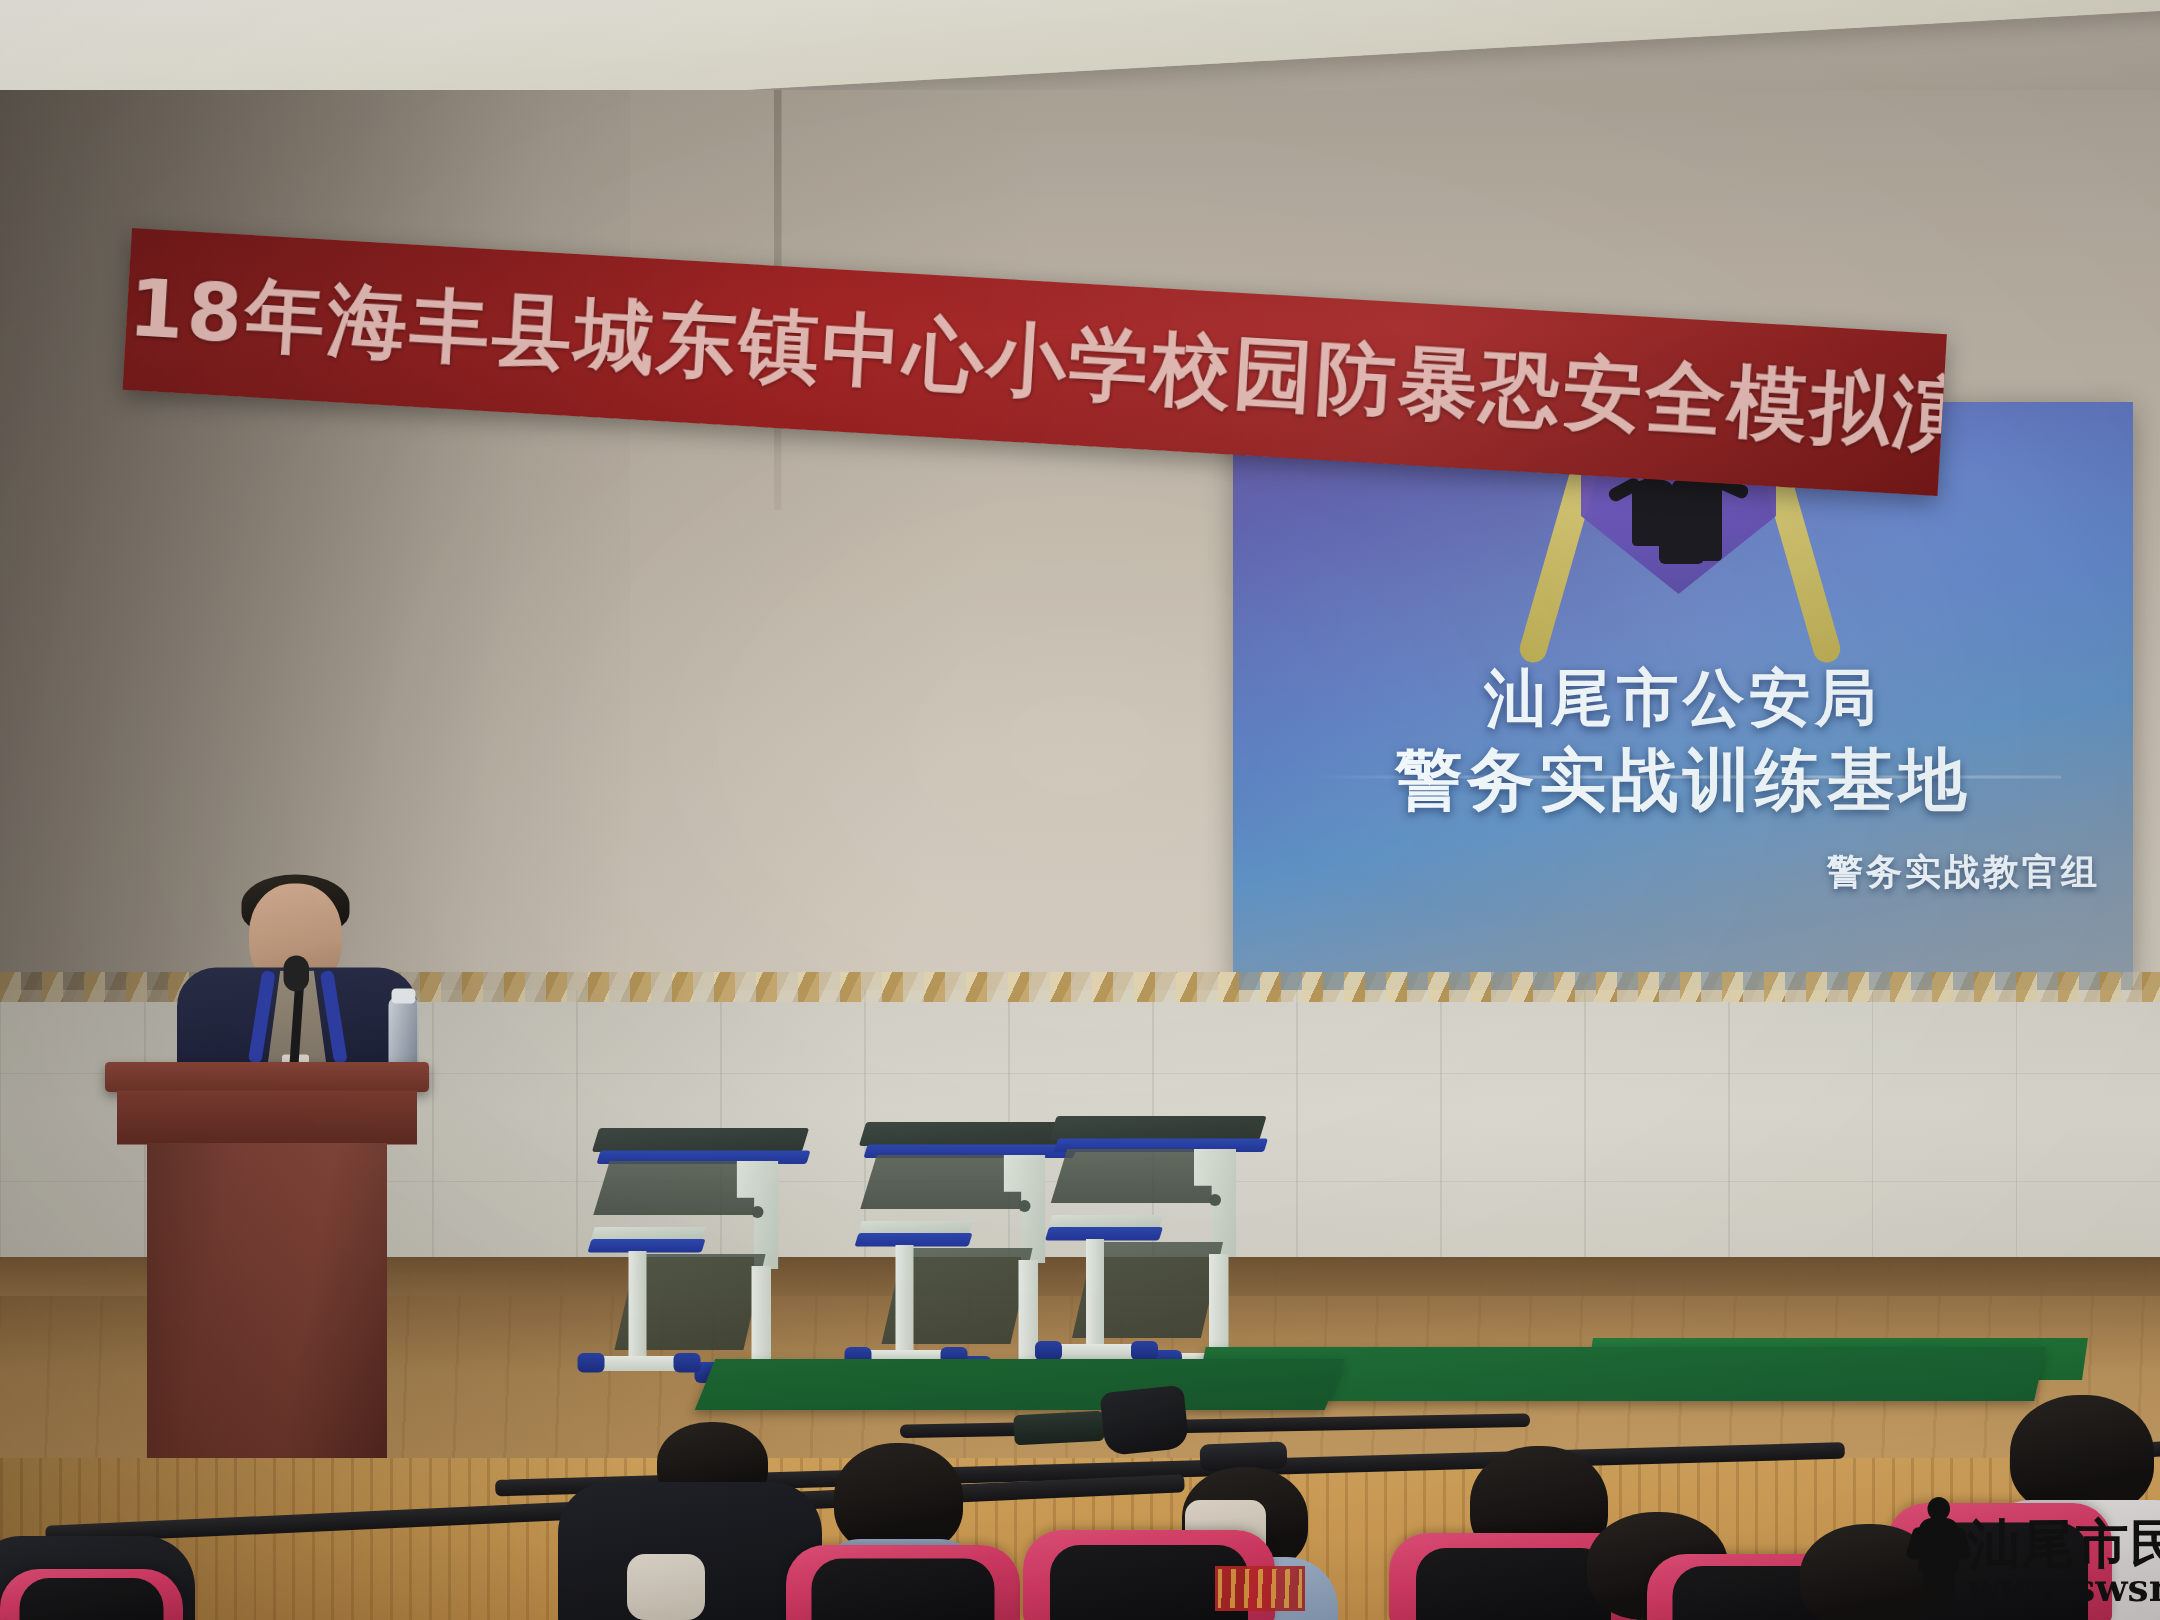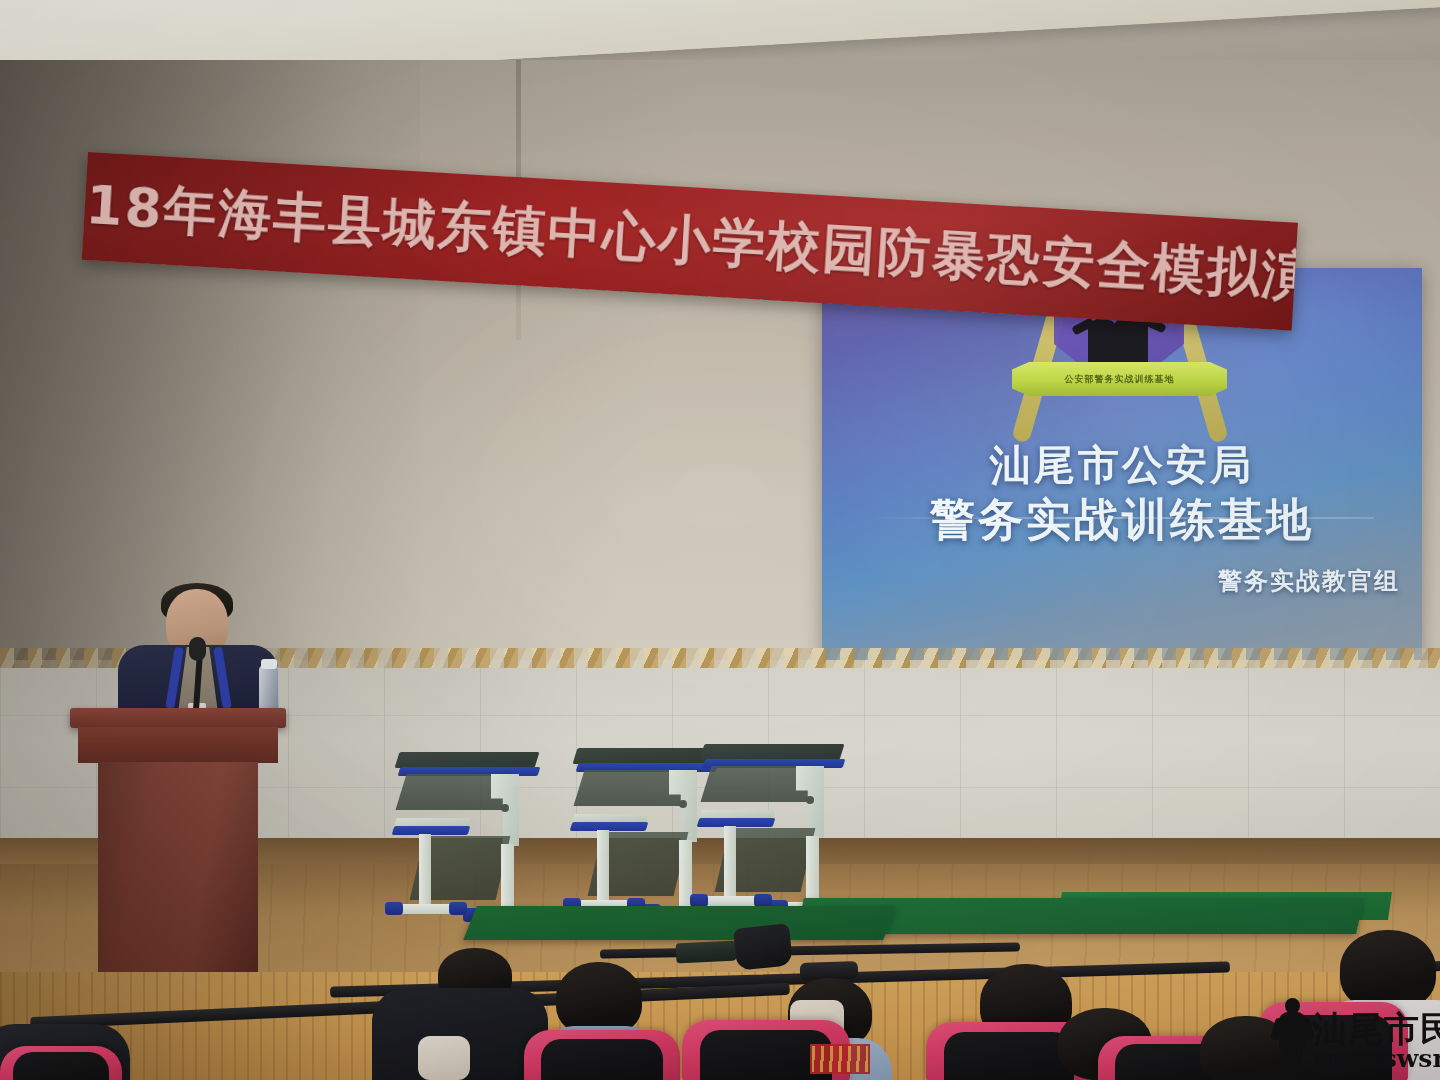--- a/index.html
+++ b/index.html
@@ -448,23 +448,20 @@
         <div class="officer" style="left:10px;top:2px;width:28px;height:11px;border-radius:6px 6px 2px 2px;"></div>
         <div class="officer" style="left:12px;top:24px;width:28px;height:44px;border-radius:8px 8px 3px 3px;"></div>
         <div class="officer" style="left:-4px;top:26px;width:22px;height:9px;transform:rotate(-28deg);"></div>
         <div class="officer" style="left:46px;top:4px;width:21px;height:21px;border-radius:50%;"></div>
         <div class="officer" style="left:40px;top:0px;width:30px;height:11px;border-radius:6px 6px 2px 2px;"></div>
         <div class="officer" style="left:38px;top:22px;width:34px;height:56px;border-radius:9px 9px 3px 3px;"></div>
         <div class="officer" style="left:66px;top:24px;width:24px;height:9px;transform:rotate(24deg);"></div>
         <div class="officer" style="left:30px;top:50px;width:30px;height:30px;border-radius:4px;"></div>
       </div>
 
-      <div class="abs" id="ribbon">
-        <span id="ribbon-text">公安部警务实战训练基地</span>
-      </div>
     </div>
 
     <div class="slide-title" id="slide-title-1">汕尾市公安局</div>
     <div class="slide-title" id="slide-title-2">警务实战训练基地</div>
     <div class="slide-sub" id="slide-sub-1">警务实战教官组</div>
   </div>
 
   <div class="abs" id="banner">
     <span id="banner-text">2018年海丰县城东镇中心小学校园防暴恐安全模拟演练</span>
   </div>

